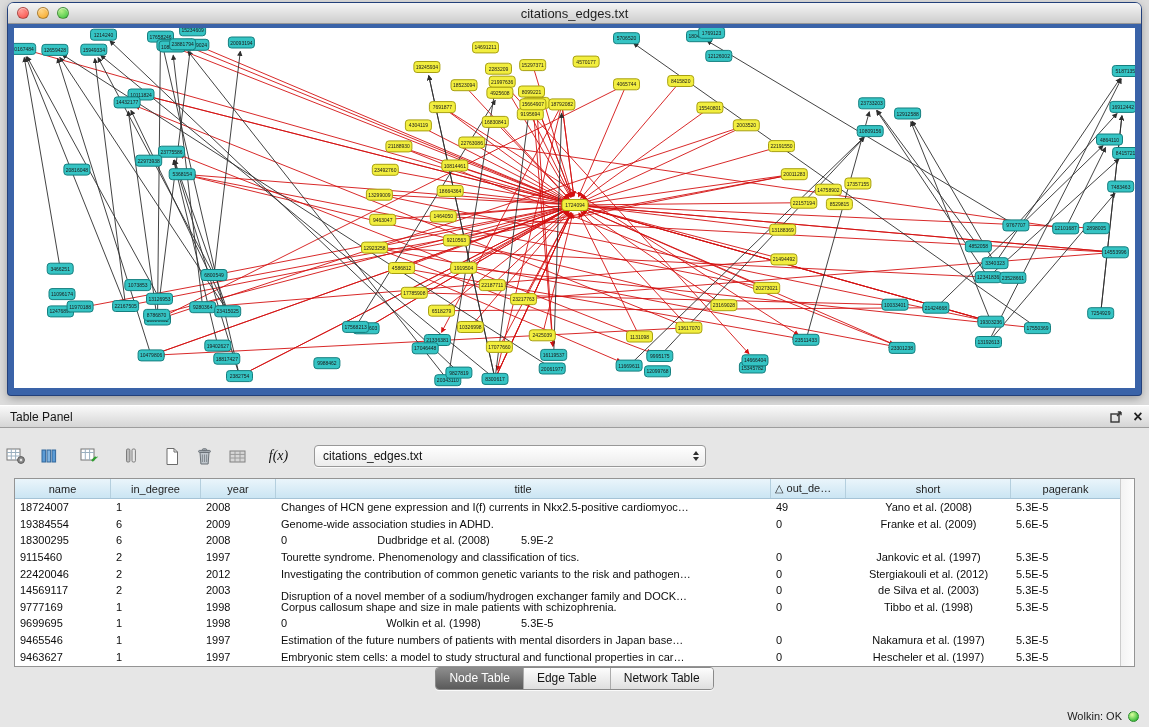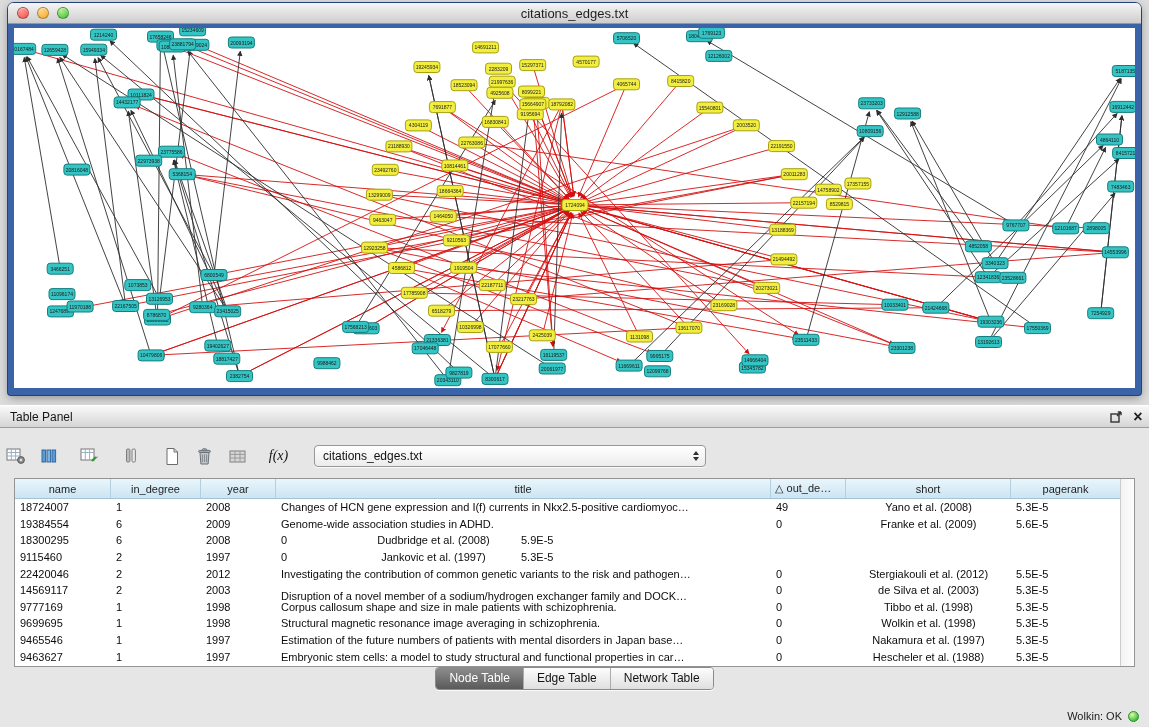--- a/index.html
+++ b/index.html
@@ -881,26 +881,27 @@
           <div class="td" style="width: 75px;">0</div>
           <div class="td center" style="width: 165px;">Franke et al. (2009)</div>
           <div class="td" style="width: 110px;">5.6E-5</div>
         </div>
         <div class="tr">
           <div class="td" style="width: 96px;">18300295</div>
           <div class="td" style="width: 90px;">6</div>
           <div class="td" style="width: 75px;">2008</div>
           <div class="td" style="width: 75px;">0</div>
           <div class="td center" style="width: 165px;">Dudbridge et al. (2008)</div>
-          <div class="td" style="width: 110px;">5.9E-5</div>
+          <div class="td" style="width: 110px;">5.9E-2</div>
         </div>
         <div class="tr">
           <div class="td" style="width: 96px;">9115460</div>
           <div class="td" style="width: 90px;">2</div>
           <div class="td" style="width: 75px;">1997</div>
+          <div class="td" style="width: 495px;">Tourette syndrome. Phenomenology and classification of tics.</div>
           <div class="td" style="width: 75px;">0</div>
           <div class="td center" style="width: 165px;">Jankovic et al. (1997)</div>
           <div class="td" style="width: 110px;">5.3E-5</div>
         </div>
         <div class="tr">
           <div class="td" style="width: 96px;">22420046</div>
           <div class="td" style="width: 90px;">2</div>
           <div class="td" style="width: 75px;">2012</div>
           <div class="td" style="width: 495px;">Investigating the contribution of common genetic variants to the risk and pathogen…</div>
           <div class="td" style="width: 75px;">0</div>
@@ -922,41 +923,40 @@
           <div class="td" style="width: 75px;">1998</div>
           <div class="td" style="width: 495px;">Corpus callosum shape and size in male patients with schizophrenia.</div>
           <div class="td" style="width: 75px;">0</div>
           <div class="td center" style="width: 165px;">Tibbo et al. (1998)</div>
           <div class="td" style="width: 110px;">5.3E-5</div>
         </div>
         <div class="tr">
           <div class="td" style="width: 96px;">9699695</div>
           <div class="td" style="width: 90px;">1</div>
           <div class="td" style="width: 75px;">1998</div>
-          <div class="td" style="width: 495px;">Structural magnetic resonance image averaging in schizophrenia.</div>
           <div class="td" style="width: 75px;">0</div>
           <div class="td center" style="width: 165px;">Wolkin et al. (1998)</div>
           <div class="td" style="width: 110px;">5.3E-5</div>
         </div>
         <div class="tr">
           <div class="td" style="width: 96px;">9465546</div>
           <div class="td" style="width: 90px;">1</div>
           <div class="td" style="width: 75px;">1997</div>
           <div class="td" style="width: 495px;">Estimation of the future numbers of patients with mental disorders in Japan base…</div>
           <div class="td" style="width: 75px;">0</div>
           <div class="td center" style="width: 165px;">Nakamura et al. (1997)</div>
           <div class="td" style="width: 110px;">5.3E-5</div>
         </div>
         <div class="tr">
           <div class="td" style="width: 96px;">9463627</div>
           <div class="td" style="width: 90px;">1</div>
           <div class="td" style="width: 75px;">1997</div>
           <div class="td" style="width: 495px;">Embryonic stem cells: a model to study structural and functional properties in car…</div>
           <div class="td" style="width: 75px;">0</div>
-          <div class="td center" style="width: 165px;">Hescheler et al. (1988)</div>
+          <div class="td center" style="width: 165px;">Hescheler et al. (1997)</div>
           <div class="td" style="width: 110px;">5.3E-5</div>
         </div>
       </div>
     <div class="vscroll"></div>
   </div>
 
   <div class="tab-bar">
     <div class="segmented" id="tabs">
         <div class="segment active">Node Table</div>
         <div class="segment">Edge Table</div>

